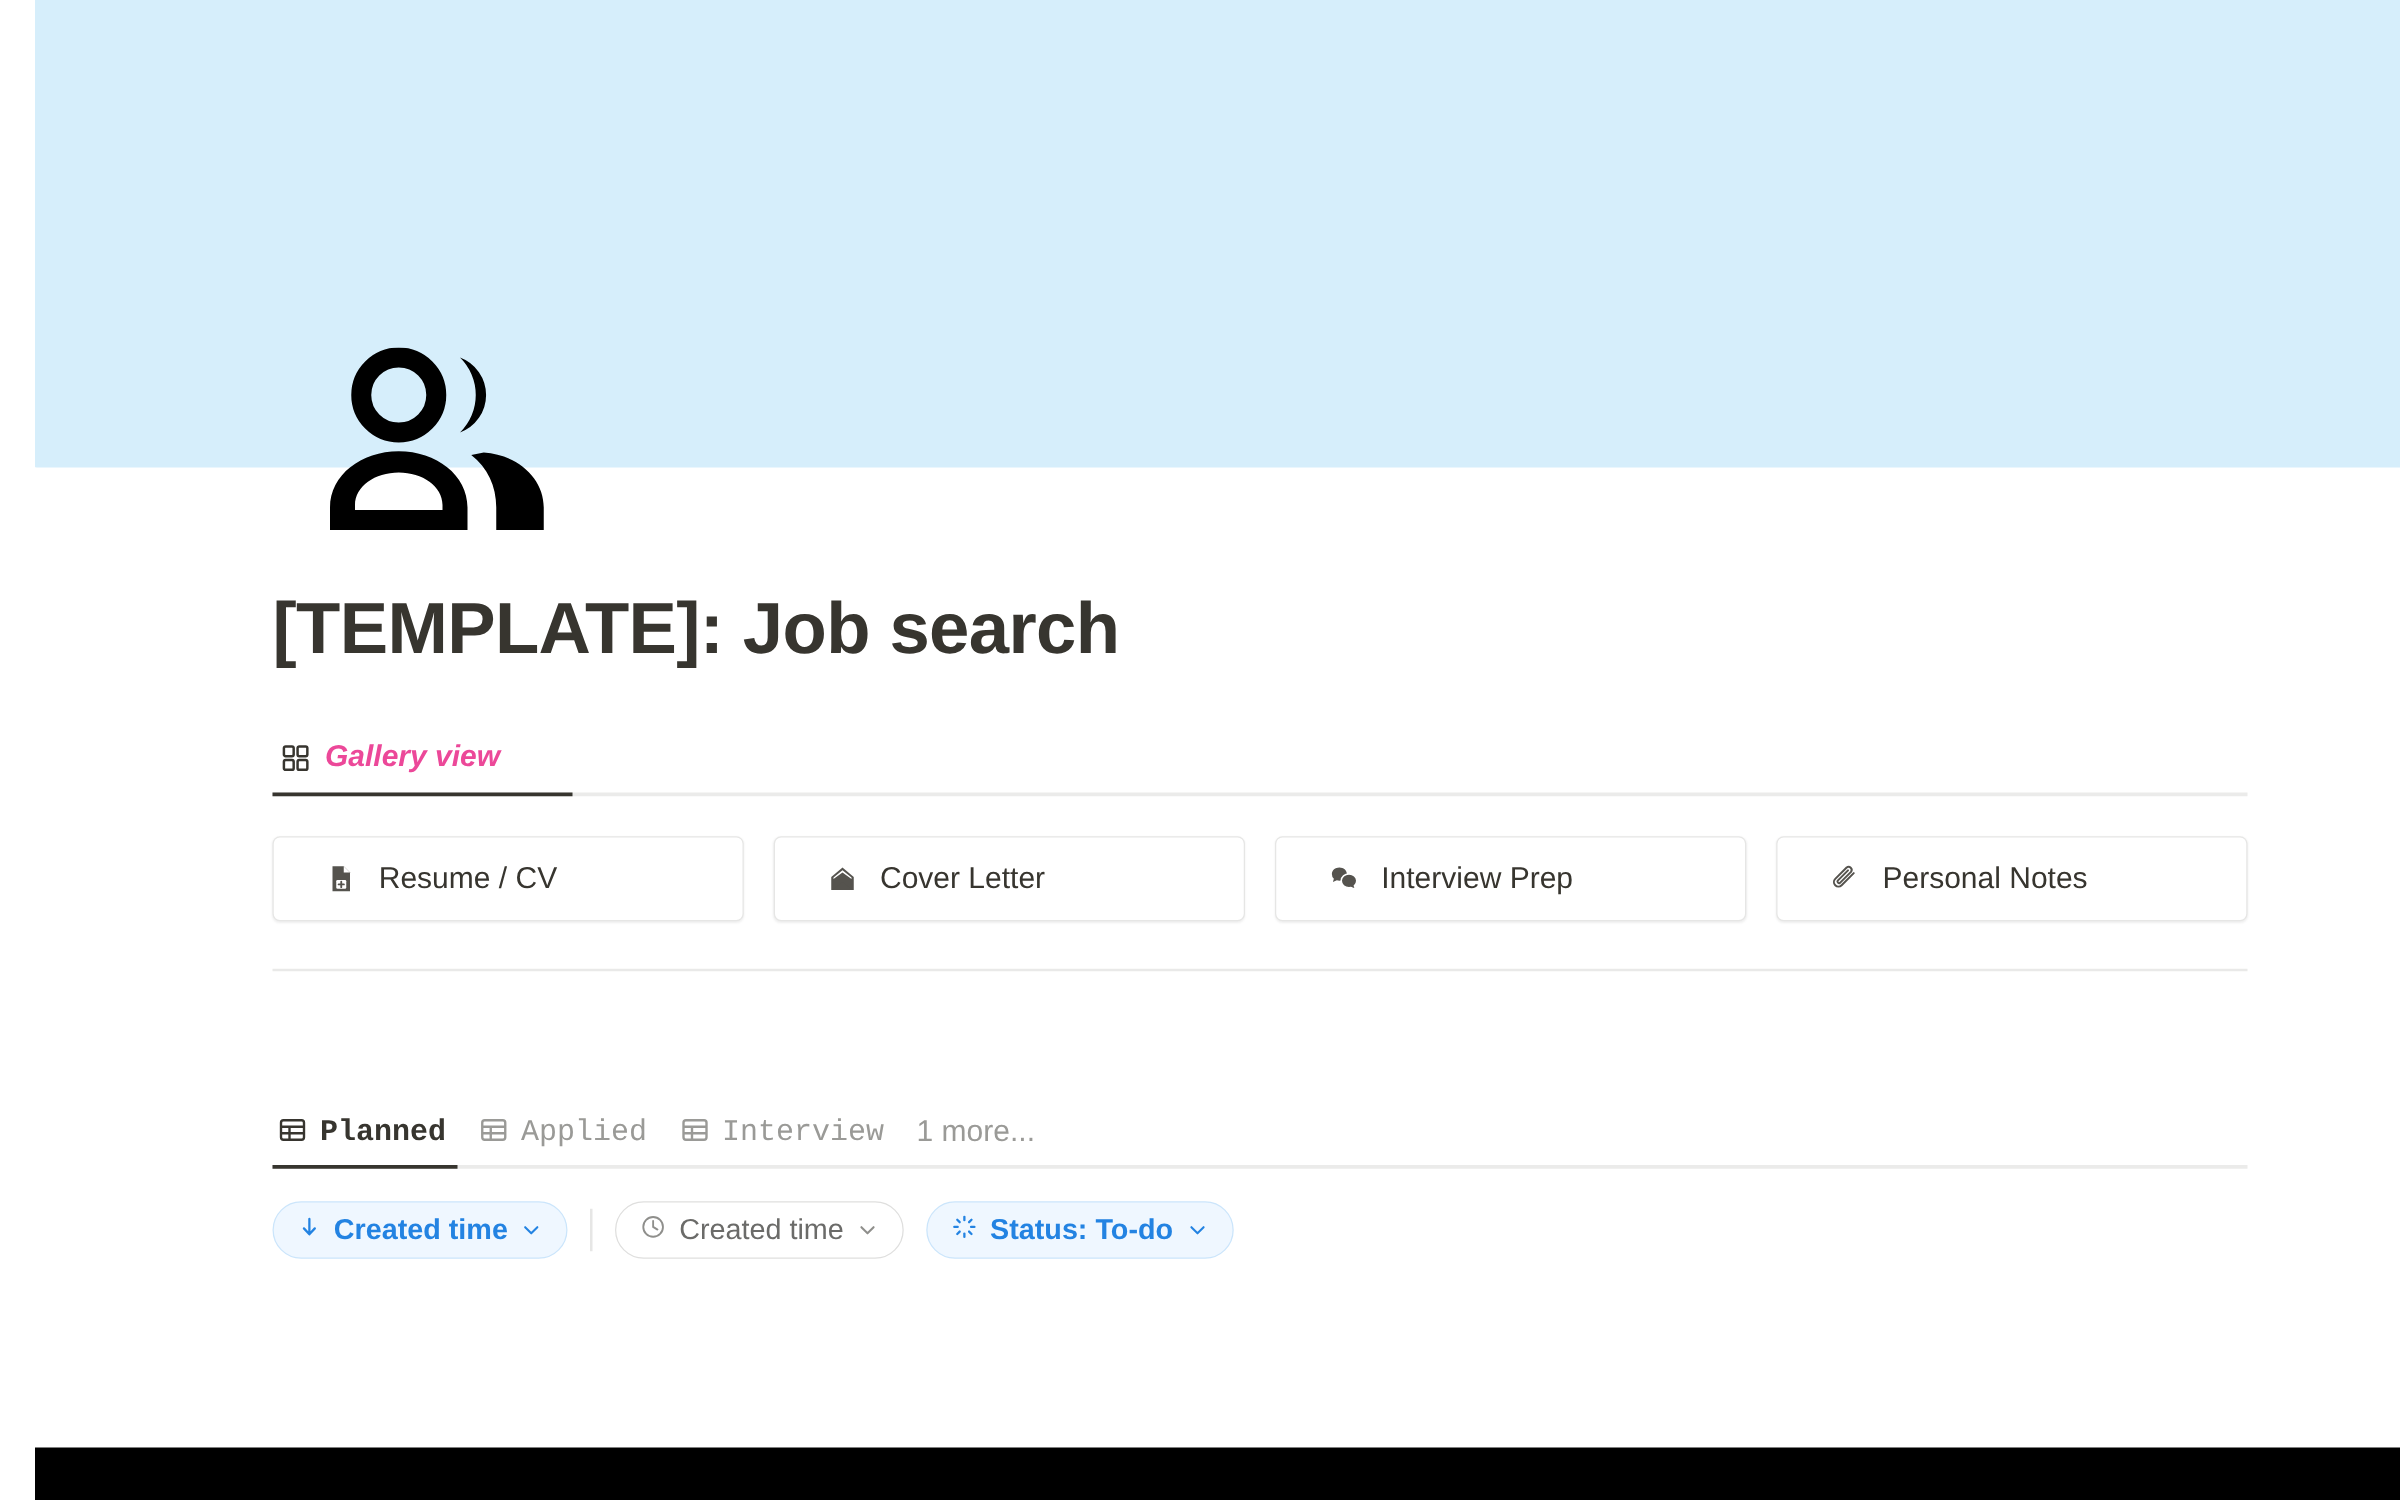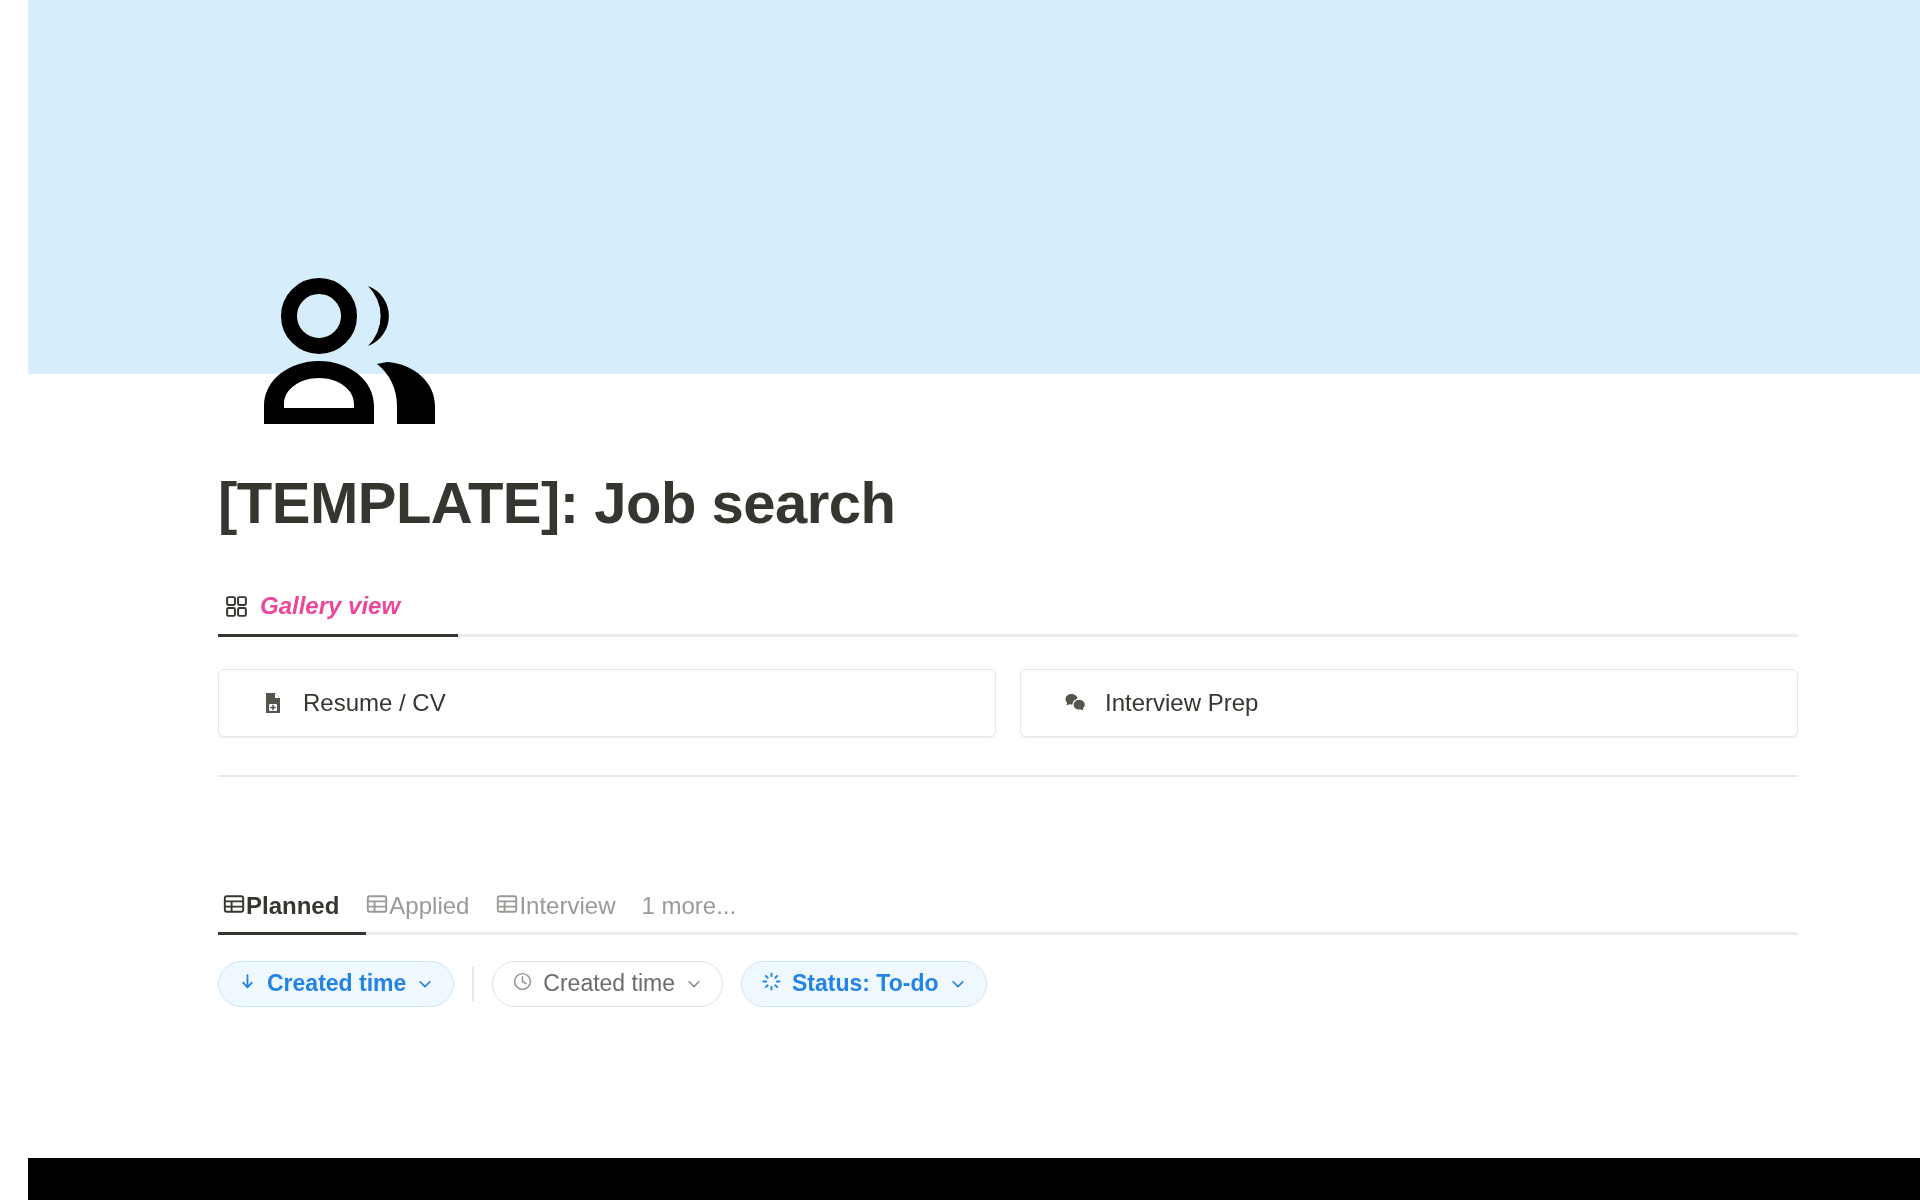--- a/index.html
+++ b/index.html
@@ -176,23 +176,25 @@
     position: relative;
     display: flex;
     align-items: center;
     gap: 0;
     height: 54px;
     border-bottom: 3px solid #ebebea;
   }
   .dbtab {
     display: inline-flex;
     align-items: center;
+    gap: 10px;
     height: 52px;
     padding: 0 13px;
     cursor: pointer;
+    font-family: Liberation Mono, monospace;
   }
   .dbtab:first-child { padding-left: 4px; }
   .dbtab .dbt-label {
     font-size: 24px;
     color: #9a9a97;
     white-space: nowrap;
   }
   .dbtab.active .dbt-label { color: #37352f; font-weight: 600; }
   .dbtab svg .tbl { stroke: #9a9a97; }
   .dbtab.active svg .tbl { stroke: #37352f; }
@@ -310,31 +312,49 @@
           <svg width="24" height="24" viewBox="0 0 24 24" xmlns="http://www.w3.org/2000/svg" aria-hidden="true">
             <path d="M5 2h9l5 5v15H5z" fill="#55534e"></path>
             <path d="M14 2v5h5z" fill="#ffffff"></path>
             <rect x="8" y="13" width="8" height="7" rx="1" fill="#ffffff"></rect>
             <path d="M12 14.3v4.4M9.9 16.5h4.2" stroke="#55534e" stroke-width="1.5" stroke-linecap="round"></path>
           </svg>
         </span>
         <span class="card-label">Resume / CV</span>
       </div>
 
+      <div class="card">
+        <span class="card-icon">
+          <svg width="24" height="24" viewBox="0 0 24 24" xmlns="http://www.w3.org/2000/svg" aria-hidden="true">
+            <path d="M3 10.5 12 3l9 7.5V21H3z" fill="#55534e"></path>
+            <path d="M12 5.2 4.8 11v1.2L12 7l7.2 5.2V11z" fill="#ffffff"></path>
+            <path d="M4 21 12 14.5 20 21z" fill="#55534e"></path>
+          </svg>
+        </span>
+        <span class="card-label">Cover Letter</span>
+      </div>
 
       <div class="card">
         <span class="card-icon">
           <svg width="24" height="24" viewBox="0 0 24 24" xmlns="http://www.w3.org/2000/svg" aria-hidden="true">
             <path d="M2.5 8.2c0-3 2.7-5.2 6-5.2s6 2.2 6 5.2-2.7 5.3-6 5.3a8.6 8.6 0 0 1-2-.25L3.3 14.6l.8-2.6a5 5 0 0 1-1.6-3.8z" fill="#55534e"></path>
             <path d="M10 13.6c0-3.1 2.8-5.4 6.2-5.4S22.4 10.5 22.4 13.6c0 1.6-.7 3-1.9 4l1 3-3.8-1.6a9 9 0 0 1-1.5.13c-3.4 0-6.2-2.3-6.2-5.5z" fill="#55534e" stroke="#ffffff" stroke-width="1.2"></path>
           </svg>
         </span>
         <span class="card-label">Interview Prep</span>
       </div>
 
+      <div class="card">
+        <span class="card-icon">
+          <svg width="24" height="24" viewBox="0 0 24 24" xmlns="http://www.w3.org/2000/svg" aria-hidden="true">
+            <path d="M19 7.5 9.3 17.2a3.6 3.6 0 0 1-5.1-5.1L13.3 3a2.5 2.5 0 0 1 3.5 3.5l-8.8 8.8a1.3 1.3 0 0 1-1.8-1.8l8.2-8.2" fill="none" stroke="#55534e" stroke-width="1.6" stroke-linecap="round" stroke-linejoin="round"></path>
+          </svg>
+        </span>
+        <span class="card-label">Personal Notes</span>
+      </div>
 
     </div>
 
     <div class="cards-divider"></div>
 
     <div class="lower">
 
 
       <div class="dbpane">
 

